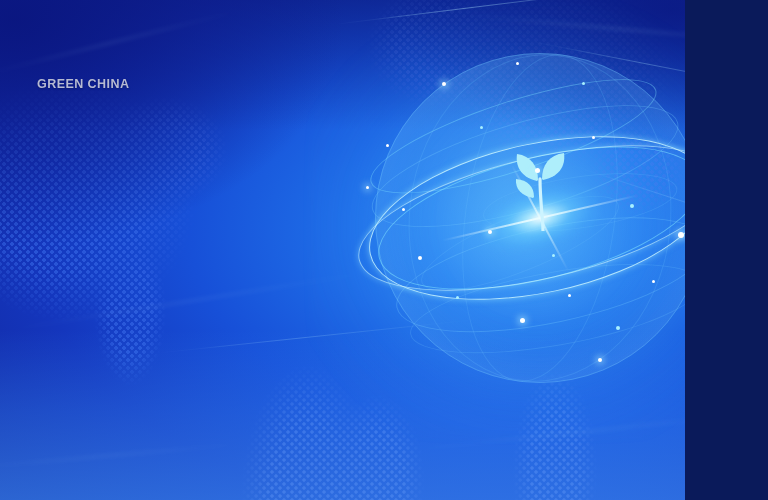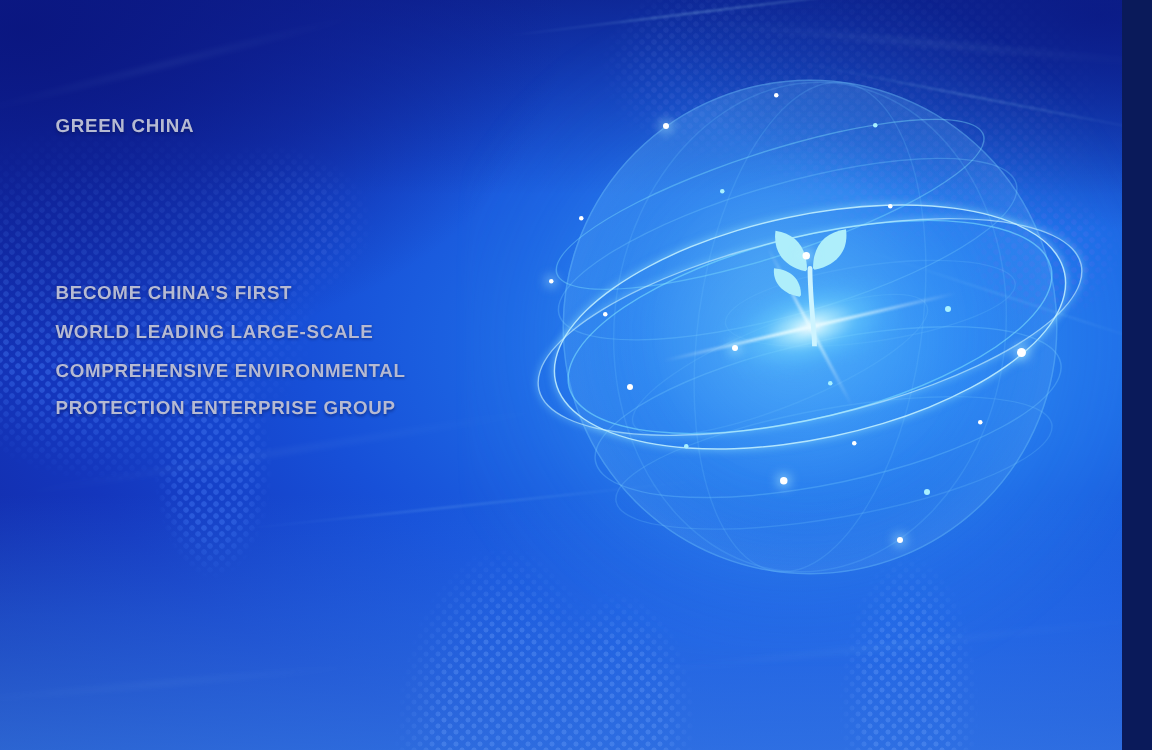--- a/index.html
+++ b/index.html
@@ -1,21 +1,21 @@
 <!DOCTYPE html>
 <html><head>
 <meta charset="utf-8">
 <title>Green China Green Future Banner</title>
 <style>
   html,body{margin:0;padding:0;background:#0a1a5a;}
   *{box-sizing:border-box;}
 
   .banner{
     position:relative;
-    width:748px;height:500px;
+    width:685px;height:500px;
     overflow:hidden;
     font-family:"Liberation Sans","DejaVu Sans",sans-serif;
     background:#1230b0;
   }
 
   
   .bg-base{
     position:absolute;inset:0;
     background:
       radial-gradient(ellipse 115% 95% at 76% 46%, #2d8cf5 0%, #1f6fe8 22%, #1750d8 42%, #1436bd 62%, #122aa6 80%, #101f8e 100%);
@@ -253,21 +253,15 @@
     <div class="dot-p gl" style="left:36px;top:168px;width:3px;height:3px;"></div>
     <div class="dot-p cy" style="left:252px;top:64px;width:3px;height:3px;"></div>
     <div class="dot-p" style="left:186px;top:44px;width:3px;height:3px;"></div>
     <div class="dot-p gl" style="left:268px;top:340px;width:4px;height:4px;"></div>
   </div>
 
   <div class="en-block-1">
     <div class="en-line">GREEN CHINA</div>
   </div>
 
-  <div class="en-block-2">
-    <div class="en-line">BECOME CHINA'S FIRST</div>
-    <div class="en-line">WORLD LEADING LARGE-SCALE</div>
-    <div class="en-line">COMPREHENSIVE ENVIRONMENTAL</div>
-    <div class="en-line">PROTECTION ENTERPRISE GROUP</div>
-  </div>
 
 
 </div>
 
 </body></html>

